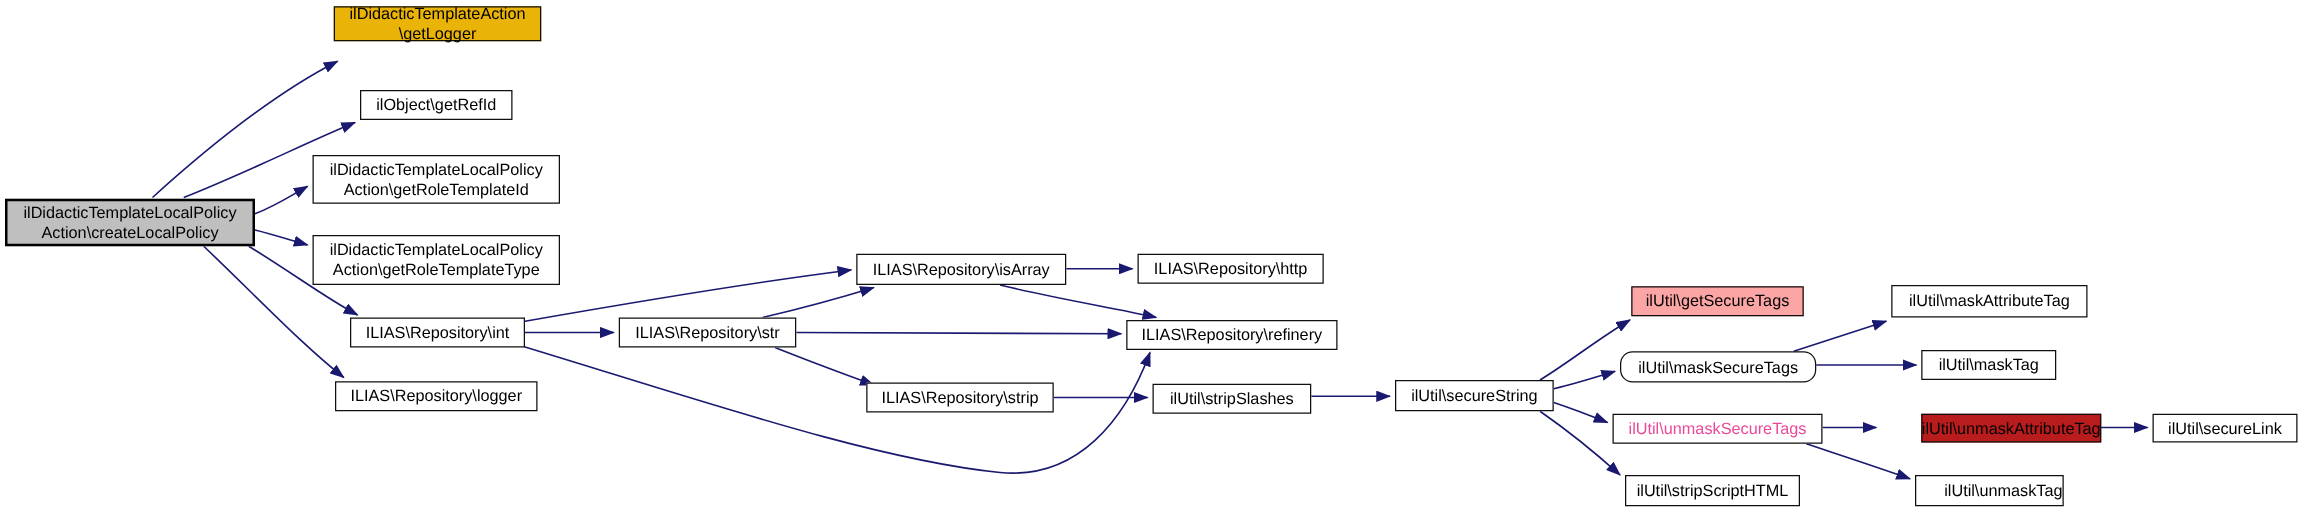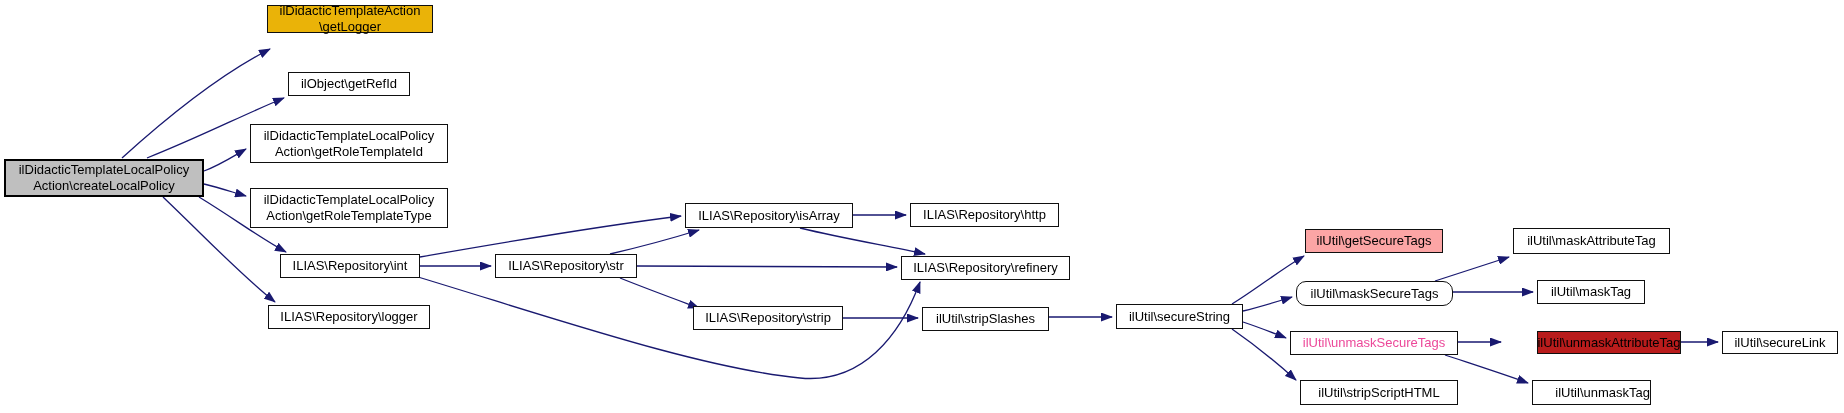--- a/index.html
+++ b/index.html
@@ -129,21 +129,21 @@
       </div>
       <div class="node" style="left: 1305px; top: 229px; width: 138px; height: 24px; background: #fca5a5; color: rgb(0, 0, 0);">
         <span class="node-line">ilUtil\getSecureTags</span>
       </div>
       <div class="node" style="left: 1296px; top: 281px; width: 157px; height: 25px; background: rgb(255, 255, 255); color: rgb(0, 0, 0); border-radius: 10px;">
         <span class="node-line">ilUtil\maskSecureTags</span>
       </div>
       <div class="node" style="left: 1290px; top: 331px; width: 168px; height: 24px; background: rgb(255, 255, 255); color: #ec4899;">
         <span class="node-line">ilUtil\unmaskSecureTags</span>
       </div>
-      <div class="node" style="left: 1300px; top: 380px; width: 158px; height: 25px; background: rgb(255, 255, 255); color: rgb(0, 0, 0);">
+      <div class="node" style="left: 1300px; top: 380px; width: 140px; height: 25px; background: rgb(255, 255, 255); color: rgb(0, 0, 0);">
         <span class="node-line">ilUtil\stripScriptHTML</span>
       </div>
       <div class="node" style="left: 1513px; top: 228px; width: 157px; height: 26px; background: rgb(255, 255, 255); color: rgb(0, 0, 0);">
         <span class="node-line">ilUtil\maskAttributeTag</span>
       </div>
       <div class="node" style="left: 1537px; top: 280px; width: 108px; height: 24px; background: rgb(255, 255, 255); color: rgb(0, 0, 0);">
         <span class="node-line">ilUtil\maskTag</span>
       </div>
       <div class="node" style="left: 1505px; top: 331px; width: 144px; height: 23px; background: #b91c1c; color: rgb(0, 0, 0); margin-left: 32px;">
         <span class="node-line">ilUtil\unmaskAttributeTag</span>

